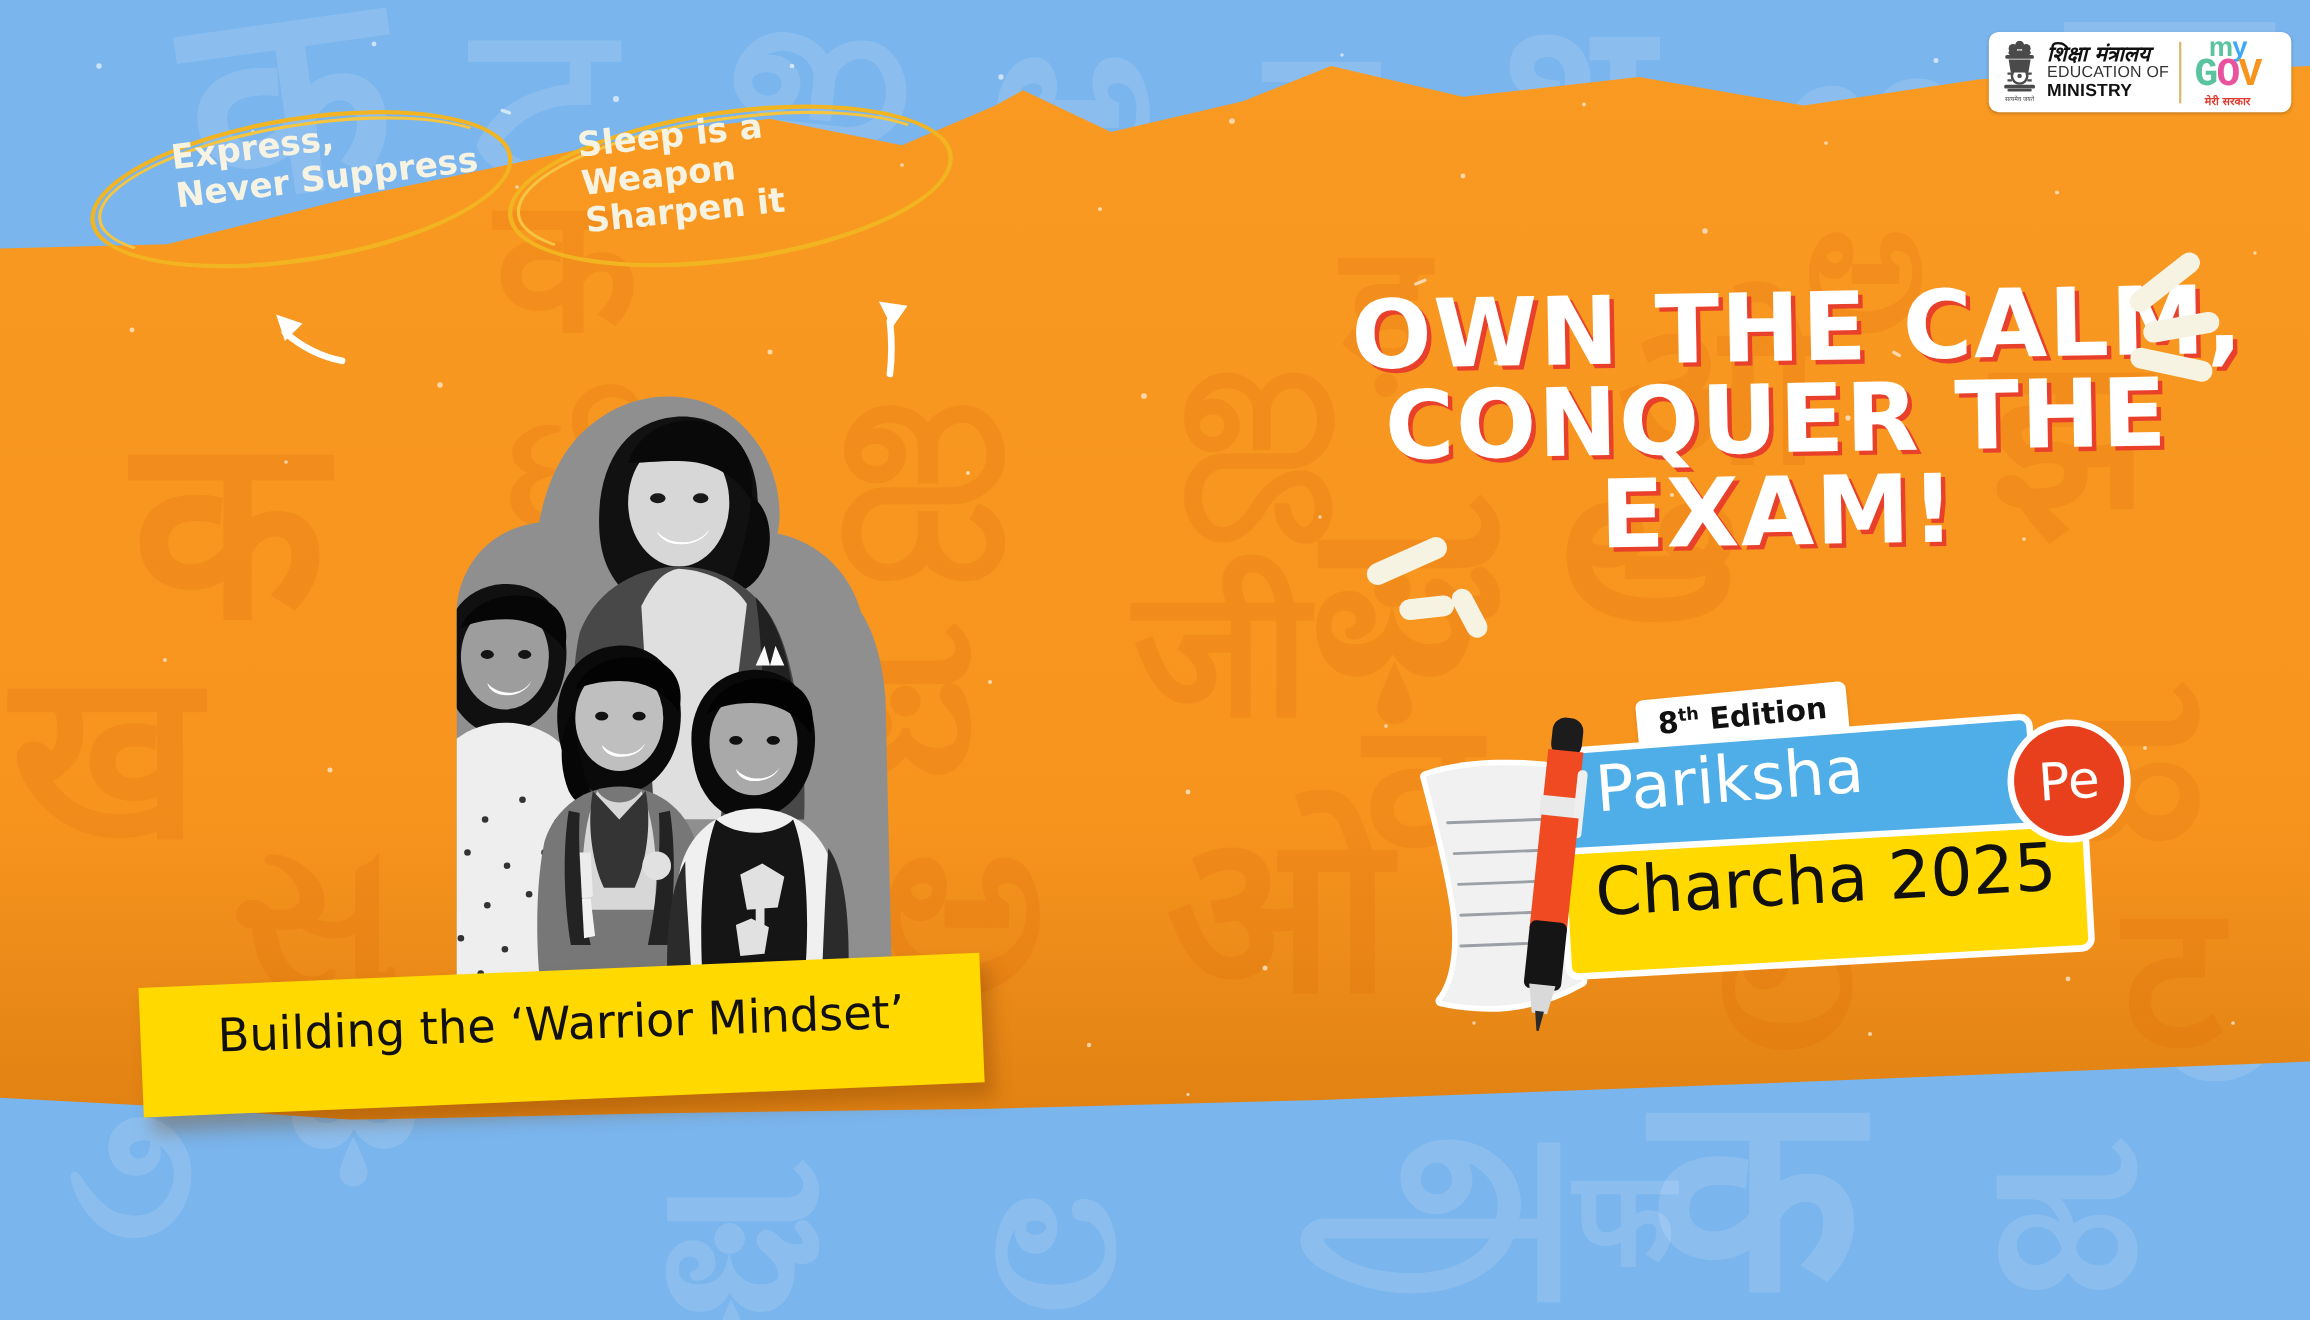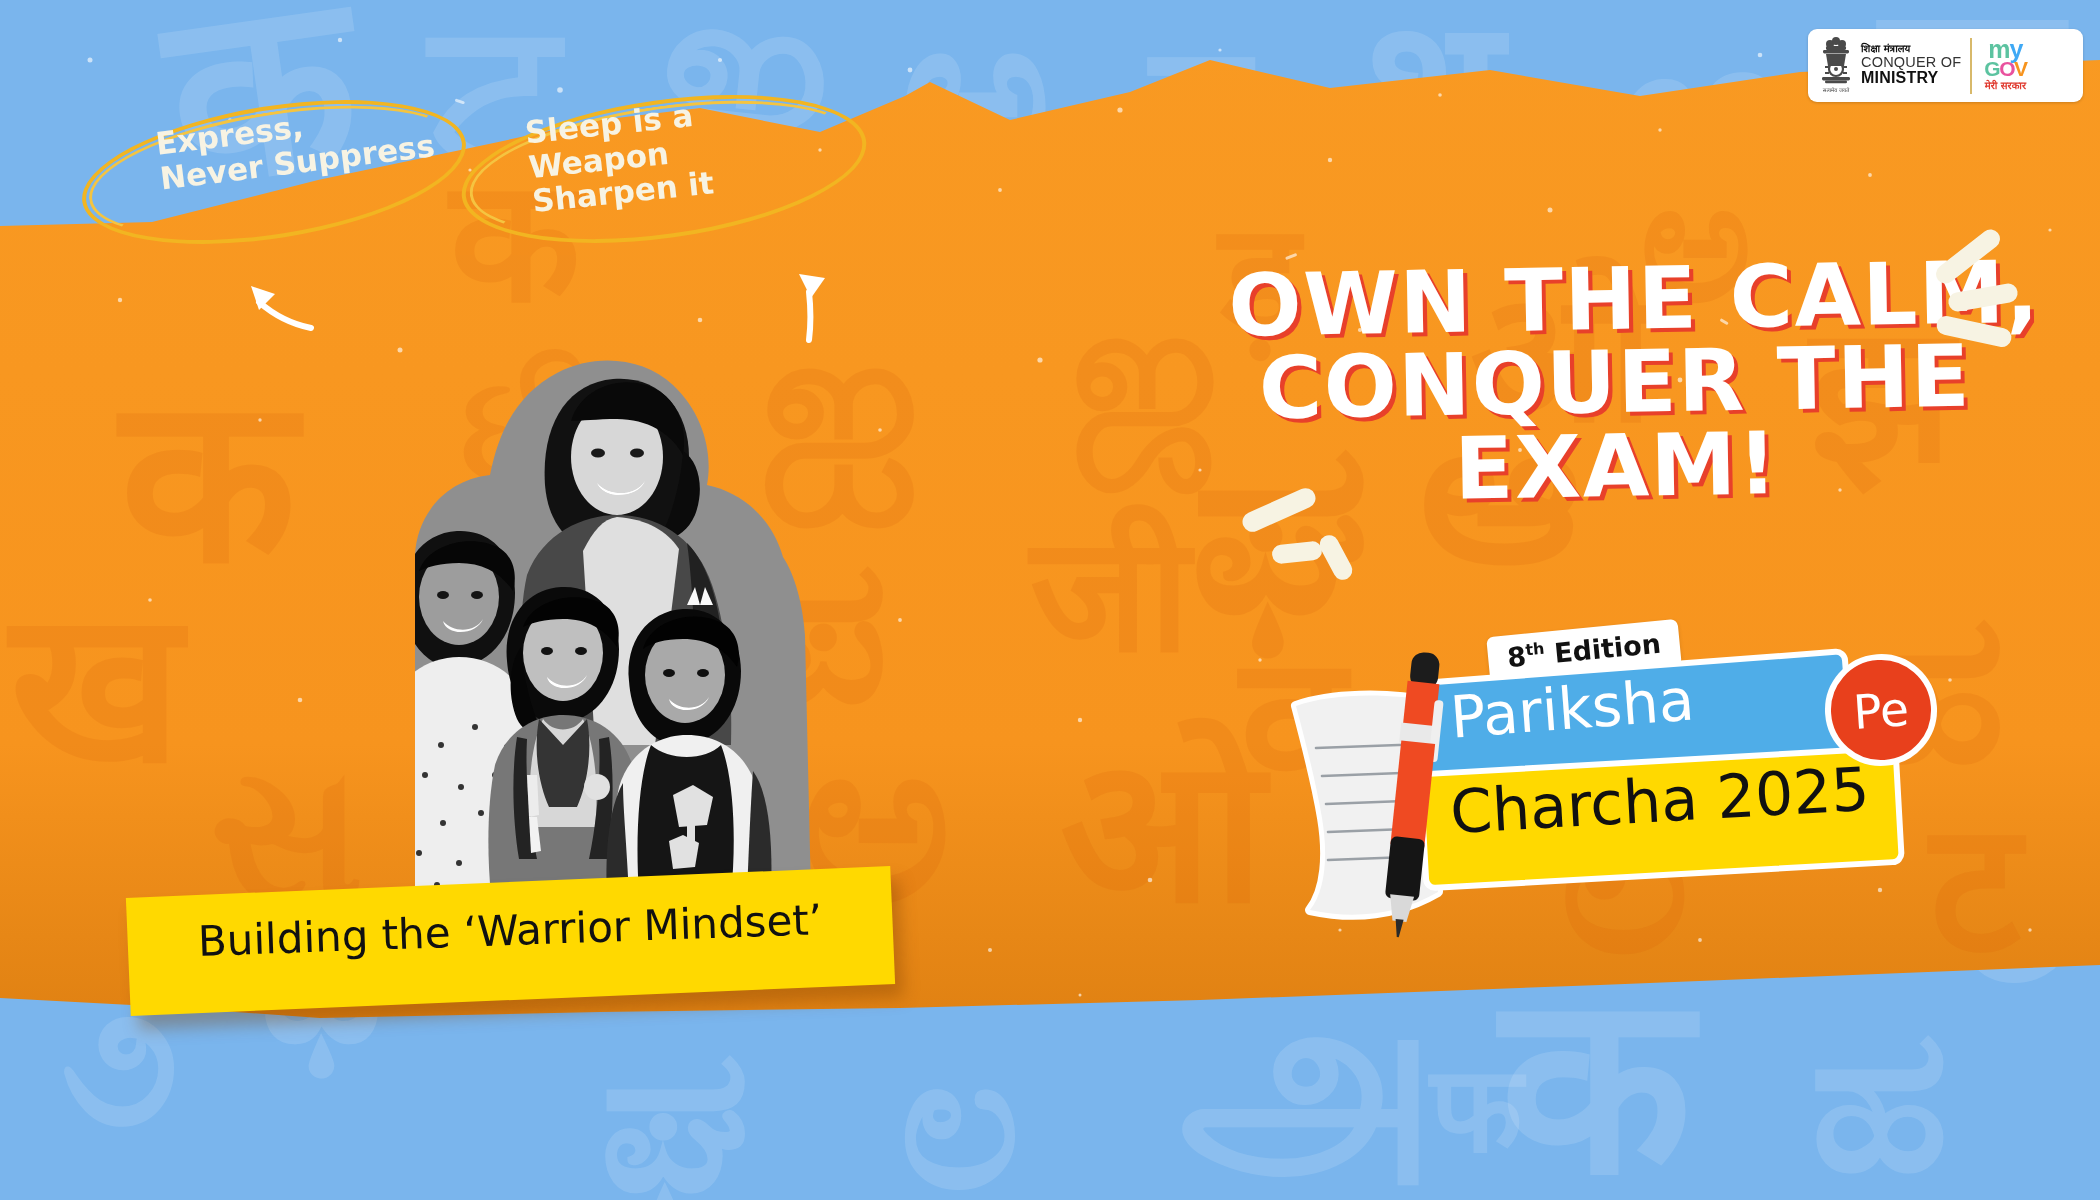--- a/index.html
+++ b/index.html
@@ -24,27 +24,27 @@
 
   
   #logo-bar{
     position:absolute;left:1808px;top:29px;width:275px;height:73px;
     background:#fff;border-radius:9px;display:flex;align-items:center;
     box-shadow:0 1px 3px rgba(0,0,0,.18);overflow:hidden;
   }
   #moe{display:flex;align-items:center;gap:7px;padding:0 9px 0 10px;}
   #emblem{width:36px;height:58px;position:relative;flex:0 0 auto;}
   .moe-text{line-height:1.06;}
-  .moe-hi{font-family:"DejaVu Sans",sans-serif;font-size:10px;font-weight:700;color:#111;}
+  .moe-hi{font-family:"DejaVu Sans",sans-serif;font-size:19px;font-weight:700;color:#111;font-style:italic;}
   .moe-en1{font-size:14.5px;color:#333;letter-spacing:.2px;}
   .moe-en2{font-size:16px;font-weight:bold;color:#111;letter-spacing:.2px;}
   #divider{width:2px;height:56px;background:#d8b96a;flex:0 0 auto;}
   #mygov{padding:0 10px 0 12px;text-align:center;}
   #mygov .my{font-size:25px;font-weight:bold;letter-spacing:-1px;line-height:.82;}
-  #mygov .gov{font-size:21px;font-weight:bold;letter-spacing:-1.5px;line-height:.82;}
+  #mygov .gov{font-size:36px;font-weight:bold;letter-spacing:-1.5px;line-height:.82;font-family:Liberation Mono, monospace;}
   #mygov .meri{font-family:"DejaVu Sans",sans-serif;font-size:10px;font-weight:700;color:#e03a2f;margin-top:1px;}
 
   
   #headline{
     position:absolute;left:1230px;top:258px;width:770px;text-align:center;
     font-family:"DejaVu Sans",sans-serif;font-weight:bold;
     font-size:86px;line-height:.97;color:#fff;letter-spacing:1.5px;
     text-shadow:4px 4px 0 #e8402a;
     transform:rotate(-1deg);
   }
@@ -474,21 +474,21 @@
           <circle cx="18" cy="32" r="7" fill="none" stroke="#4a4a4a" stroke-width="2.2"></circle>
           <circle cx="18" cy="32" r="2"></circle>
           <path d="M7,30 h4 M25,30 h4 M7,36 h4 M25,36 h4" stroke="#4a4a4a" stroke-width="2"></path>
           <rect x="4" y="40" width="28" height="3.4" rx="1.4"></rect>
           <rect x="7" y="43.6" width="22" height="2.6" rx="1.2"></rect>
         </g>
         <text x="18" y="55" text-anchor="middle" font-family="DejaVu Sans, sans-serif" font-size="5.4" fill="#3a3a3a">सत्यमेव जयते</text>
       </svg>
       <div class="moe-text">
         <div class="moe-hi">शिक्षा मंत्रालय</div>
-        <div class="moe-en1">CONQUER OF</div>
+        <div class="moe-en1">EDUCATION OF</div>
         <div class="moe-en2">MINISTRY</div>
       </div>
     </div>
     <div id="divider"></div>
     <div id="mygov">
       <div class="my"><span style="color:#5CC3A0;">m</span><span style="color:#3FA9F5;">y</span></div>
       <div class="gov"><span style="color:#5CC3A0;">G</span><span style="color:#E9529E;">O</span><span style="color:#F7941E;">V</span></div>
       <div class="meri">मेरी सरकार</div>
     </div>
   </div>

